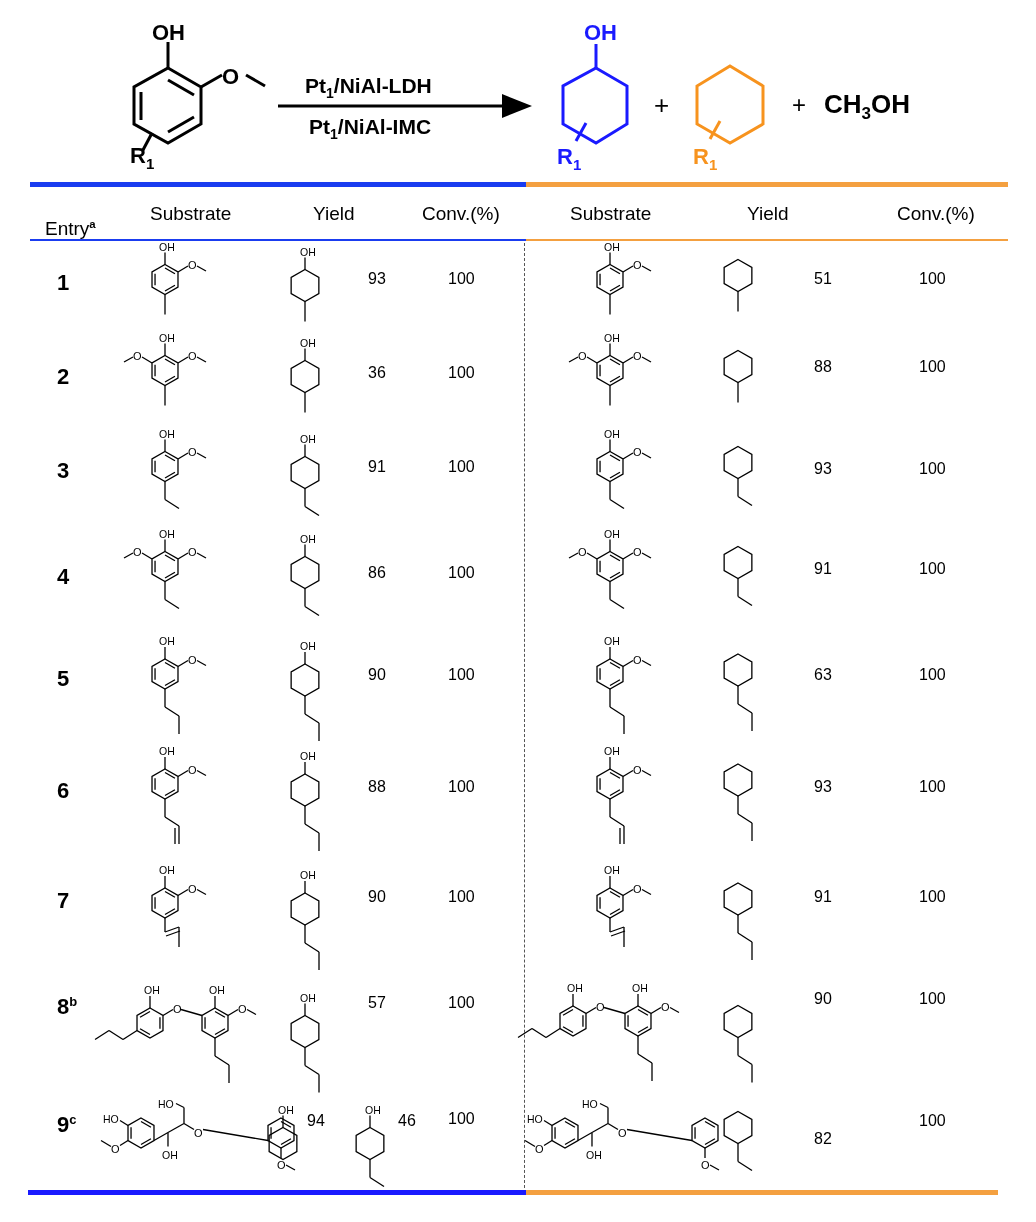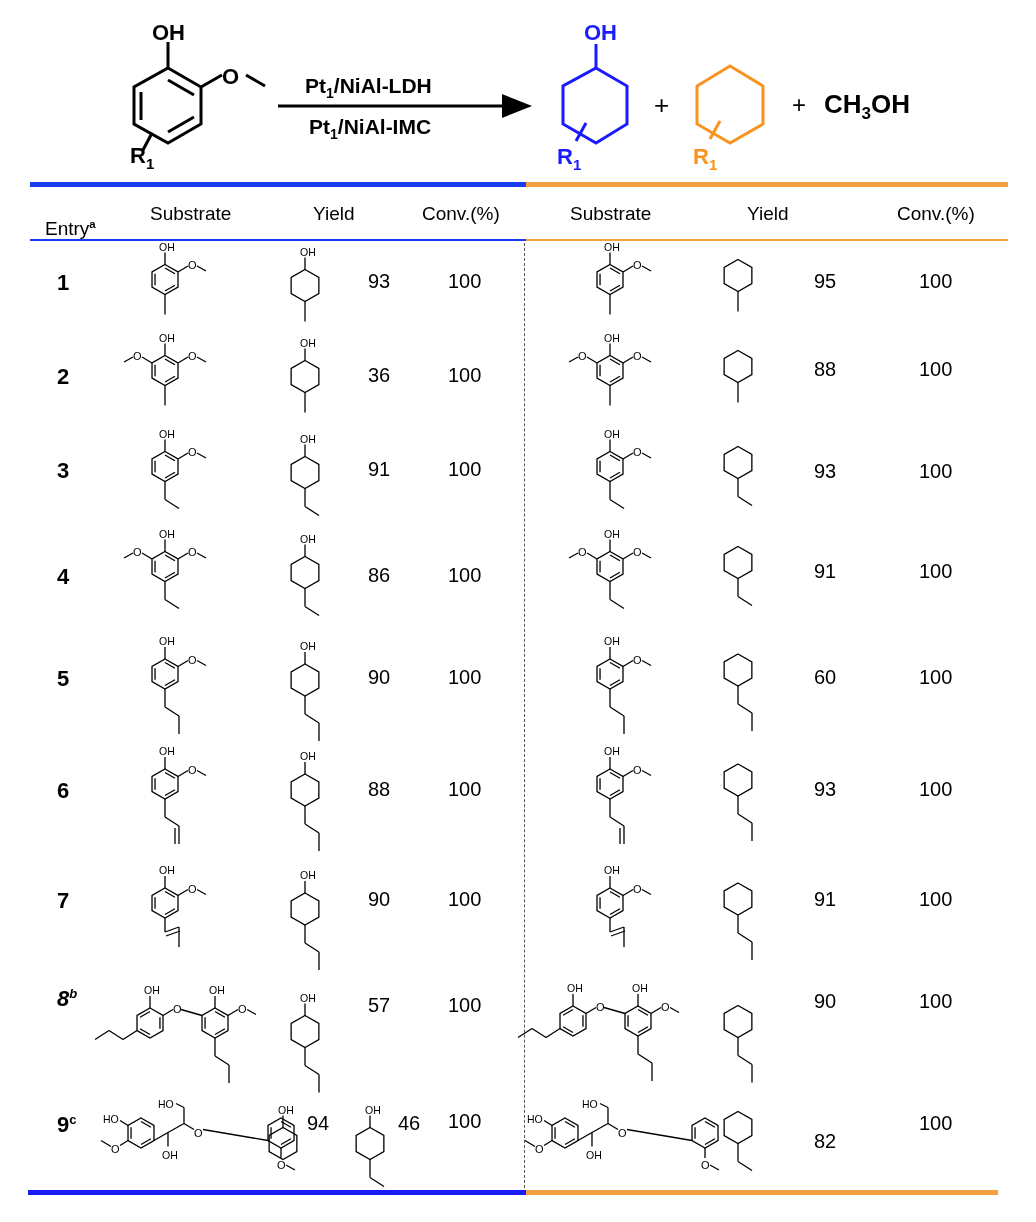--- a/index.html
+++ b/index.html
@@ -3,21 +3,21 @@
 <meta charset="utf-8">
 <style>
   html, body { margin: 0; padding: 0; background: #ffffff; }
   body { width: 1036px; height: 1222px; position: relative; overflow: hidden;
          font-family: "Liberation Sans", sans-serif; color: #000; }
   .abs { position: absolute; }
   .scheme-text { font-weight: bold; font-size: 21px; }
   .sup { font-size: 0.6em; vertical-align: 0.6em; font-weight: bold; }
   .hdr { font-size: 19px; }
   .entry { font-weight: bold; font-size: 22px; }
-  .num { font-size: 20px; }
+  .num { font-size: 16px; }
   .rule { position: absolute; }
   svg text { font-family: "Liberation Sans", sans-serif; }
 </style>
 </head>
 <body>
 
 <svg class="abs" style="left:0;top:0" width="1036" height="180">
 
   <g stroke="#000" stroke-width="3" fill="none">
     <polygon points="168,68 201,87 201,124 168,143 134,124 134,87"></polygon>
@@ -108,21 +108,21 @@
         </g>
         <text x="300" y="9.5" font-size="10.5">OH</text>
         <g stroke="#000" stroke-width="1.3" fill="none">
           <polygon points="738,13.5 751.856406460551,21.5 751.856406460551,37.5 738,45.5 724.143593539449,37.5 724.143593539449,21.5"></polygon>
           <line x1="738" y1="45.5" x2="738" y2="65.5"></line>
         </g>
       </svg>
       <div class="abs entry" style="left: 57px; top: 24px;"><span>1</span><span class="sup" style="font-size: 13px;"></span></div>
       <div class="abs num" style="left: 368px; top: 24px;">93</div>
       <div class="abs num" style="left: 448px; top: 24px;">100</div>
-      <div class="abs num" style="left: 814px; top: 24px;">95</div>
+      <div class="abs num" style="left: 814px; top: 24px;">51</div>
       <div class="abs num" style="left: 919px; top: 24px;">100</div>
     </div>
     <div class="abs" style="left: 0px; top: 333px; width: 1036px; height: 95px;">
       <svg width="1036" height="115" style="position:absolute;left:0;top:0;overflow:visible">
         <g stroke="#000" stroke-width="1.3" fill="none">
           <polygon points="165,22.5 177.99038105676658,30 177.99038105676658,45 165,52.5 152.00961894323342,45 152.00961894323342,30"></polygon>
           <line x1="165" y1="26" x2="174.95929214352105" y2="31.75"></line>
           <line x1="174.95929214352105" y1="43.25" x2="165" y2="49"></line>
           <line x1="155.04070785647895" y1="43.25" x2="155.04070785647895" y2="31.75"></line>
           <line x1="165" y1="22.5" x2="165" y2="10.5"></line>
@@ -308,21 +308,21 @@
         <g stroke="#000" stroke-width="1.3" fill="none">
           <polygon points="738,26 751.856406460551,34 751.856406460551,50 738,58 724.143593539449,50 724.143593539449,34"></polygon>
           <line x1="738" y1="58" x2="738" y2="76"></line>
           <line x1="738" y1="76" x2="752" y2="85"></line>
           <line x1="752" y1="85" x2="752" y2="103"></line>
         </g>
       </svg>
       <div class="abs entry" style="left: 57px; top: 38px;"><span>5</span><span class="sup" style="font-size: 13px;"></span></div>
       <div class="abs num" style="left: 368px; top: 38px;">90</div>
       <div class="abs num" style="left: 448px; top: 38px;">100</div>
-      <div class="abs num" style="left: 814px; top: 38px;">60</div>
+      <div class="abs num" style="left: 814px; top: 38px;">63</div>
       <div class="abs num" style="left: 919px; top: 38px;">100</div>
     </div>
     <div class="abs" style="left: 0px; top: 740px; width: 1036px; height: 108px;">
       <svg width="1036" height="128" style="position:absolute;left:0;top:0;overflow:visible">
         <g stroke="#000" stroke-width="1.3" fill="none">
           <polygon points="165,29 177.99038105676658,36.5 177.99038105676658,51.5 165,59 152.00961894323342,51.5 152.00961894323342,36.5"></polygon>
           <line x1="165" y1="32.5" x2="174.95929214352105" y2="38.25"></line>
           <line x1="174.95929214352105" y1="49.75" x2="165" y2="55.5"></line>
           <line x1="155.04070785647895" y1="49.75" x2="155.04070785647895" y2="38.25"></line>
           <line x1="165" y1="29" x2="165" y2="17"></line>
@@ -486,21 +486,21 @@
           <line x1="319" y1="96.5" x2="319" y2="114.5"></line>
         </g>
         <text x="300" y="23.5" font-size="10.5">OH</text>
         <g stroke="#000" stroke-width="1.3" fill="none">
           <polygon points="738,27.5 751.856406460551,35.5 751.856406460551,51.5 738,59.5 724.143593539449,51.5 724.143593539449,35.5"></polygon>
           <line x1="738" y1="59.5" x2="738" y2="77.5"></line>
           <line x1="738" y1="77.5" x2="752" y2="86.5"></line>
           <line x1="752" y1="86.5" x2="752" y2="104.5"></line>
         </g>
       </svg>
-      <div class="abs entry" style="left: 57px; top: 8px; font-style: italic;"><span>8</span><span class="sup" style="font-size: 13px;">b</span></div>
+      <div class="abs entry" style="left: 57px; top: 16px;"><span>8</span><span class="sup" style="font-size: 13px;">b</span></div>
       <div class="abs num" style="left: 368px; top: 16px;">57</div>
       <div class="abs num" style="left: 448px; top: 16px;">100</div>
       <div class="abs num" style="left: 814px; top: 12px;">90</div>
       <div class="abs num" style="left: 919px; top: 12px;">100</div>
     </div>
     <div class="abs" style="left: 0px; top: 1093px; width: 1036px; height: 97px;">
       <svg width="1036" height="117" style="position:absolute;left:0;top:0;overflow:visible">
         <g stroke="#000" stroke-width="1.3" fill="none">
           <polygon points="141,25 153.99038105676658,32.5 153.99038105676658,47.5 141,55 128.00961894323342,47.5 128.00961894323342,32.5"></polygon>
           <polygon points="281,25 293.9903810567666,32.5 293.9903810567666,47.5 281,55 268.0096189432334,47.5 268.0096189432334,32.5"></polygon>

